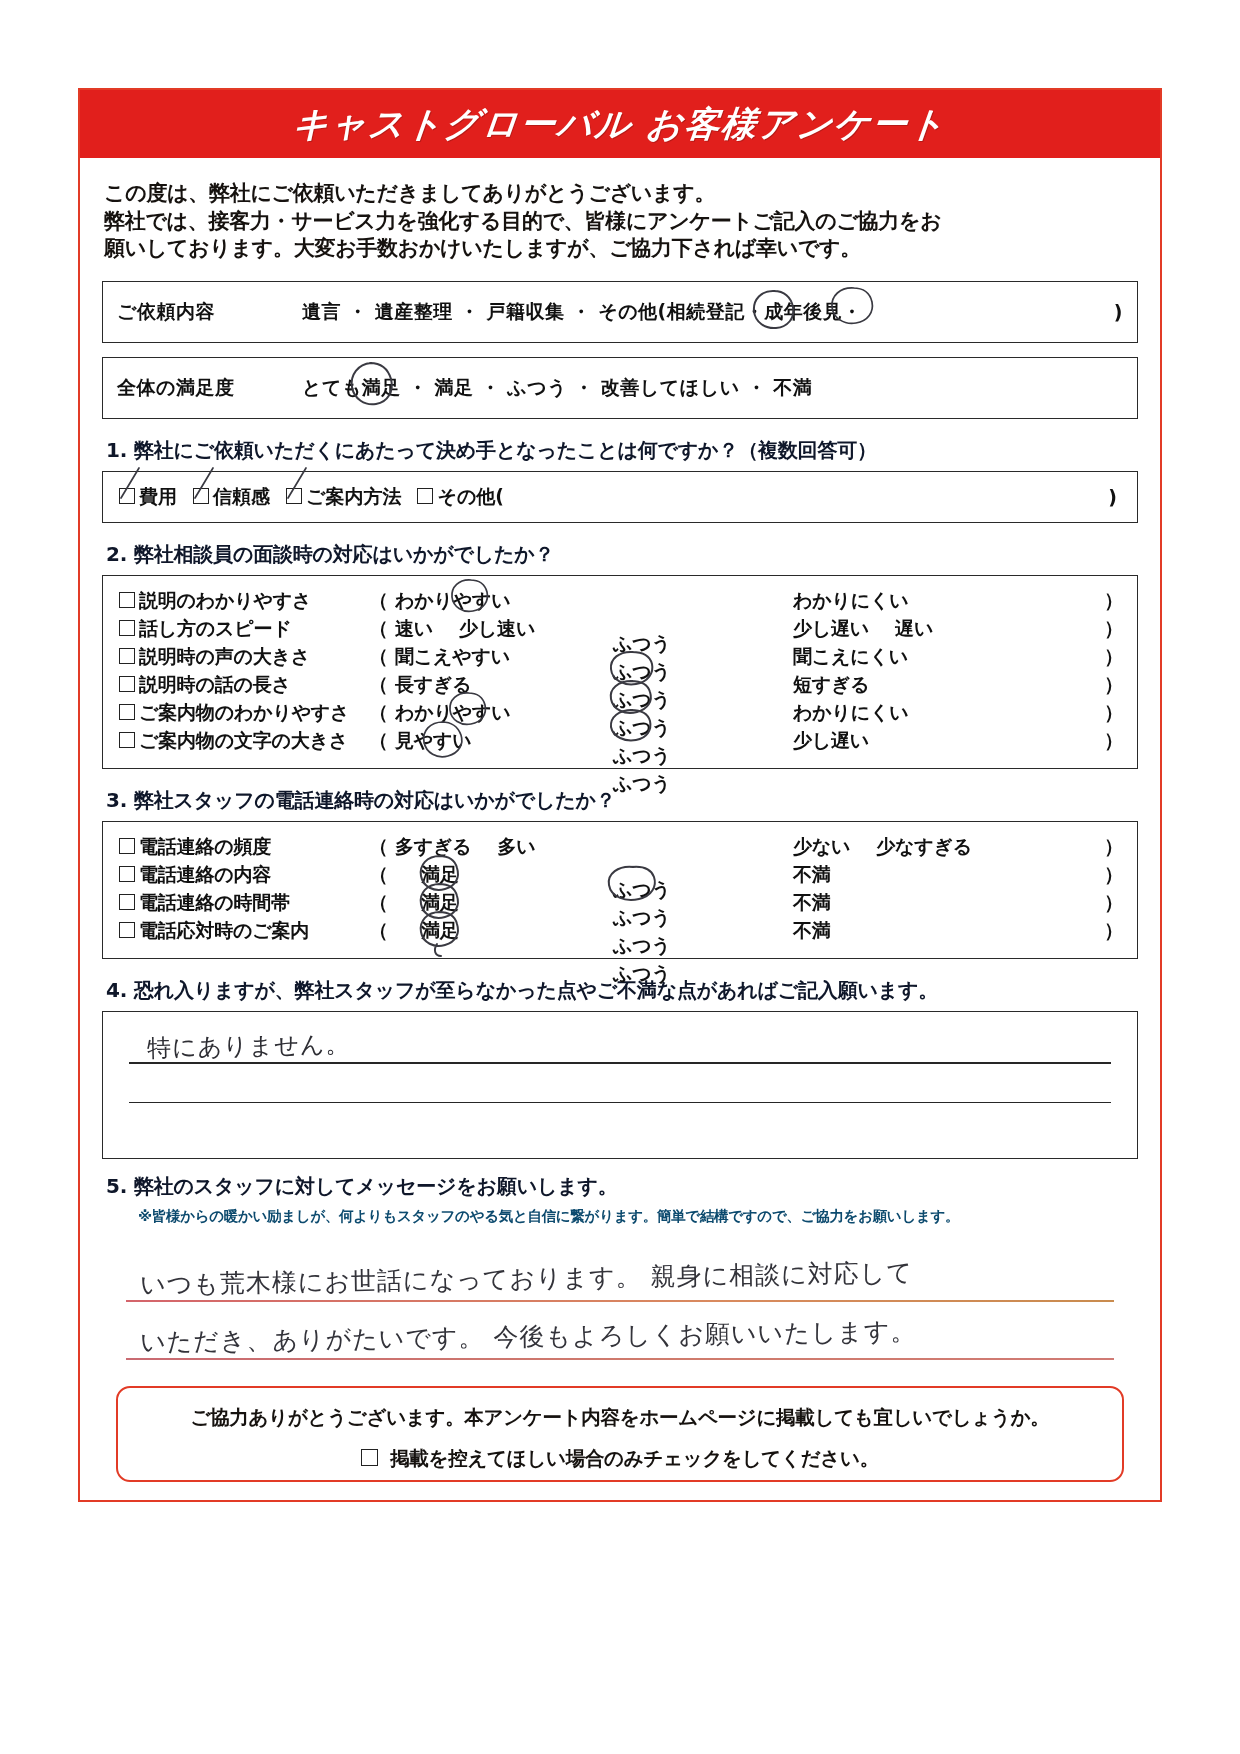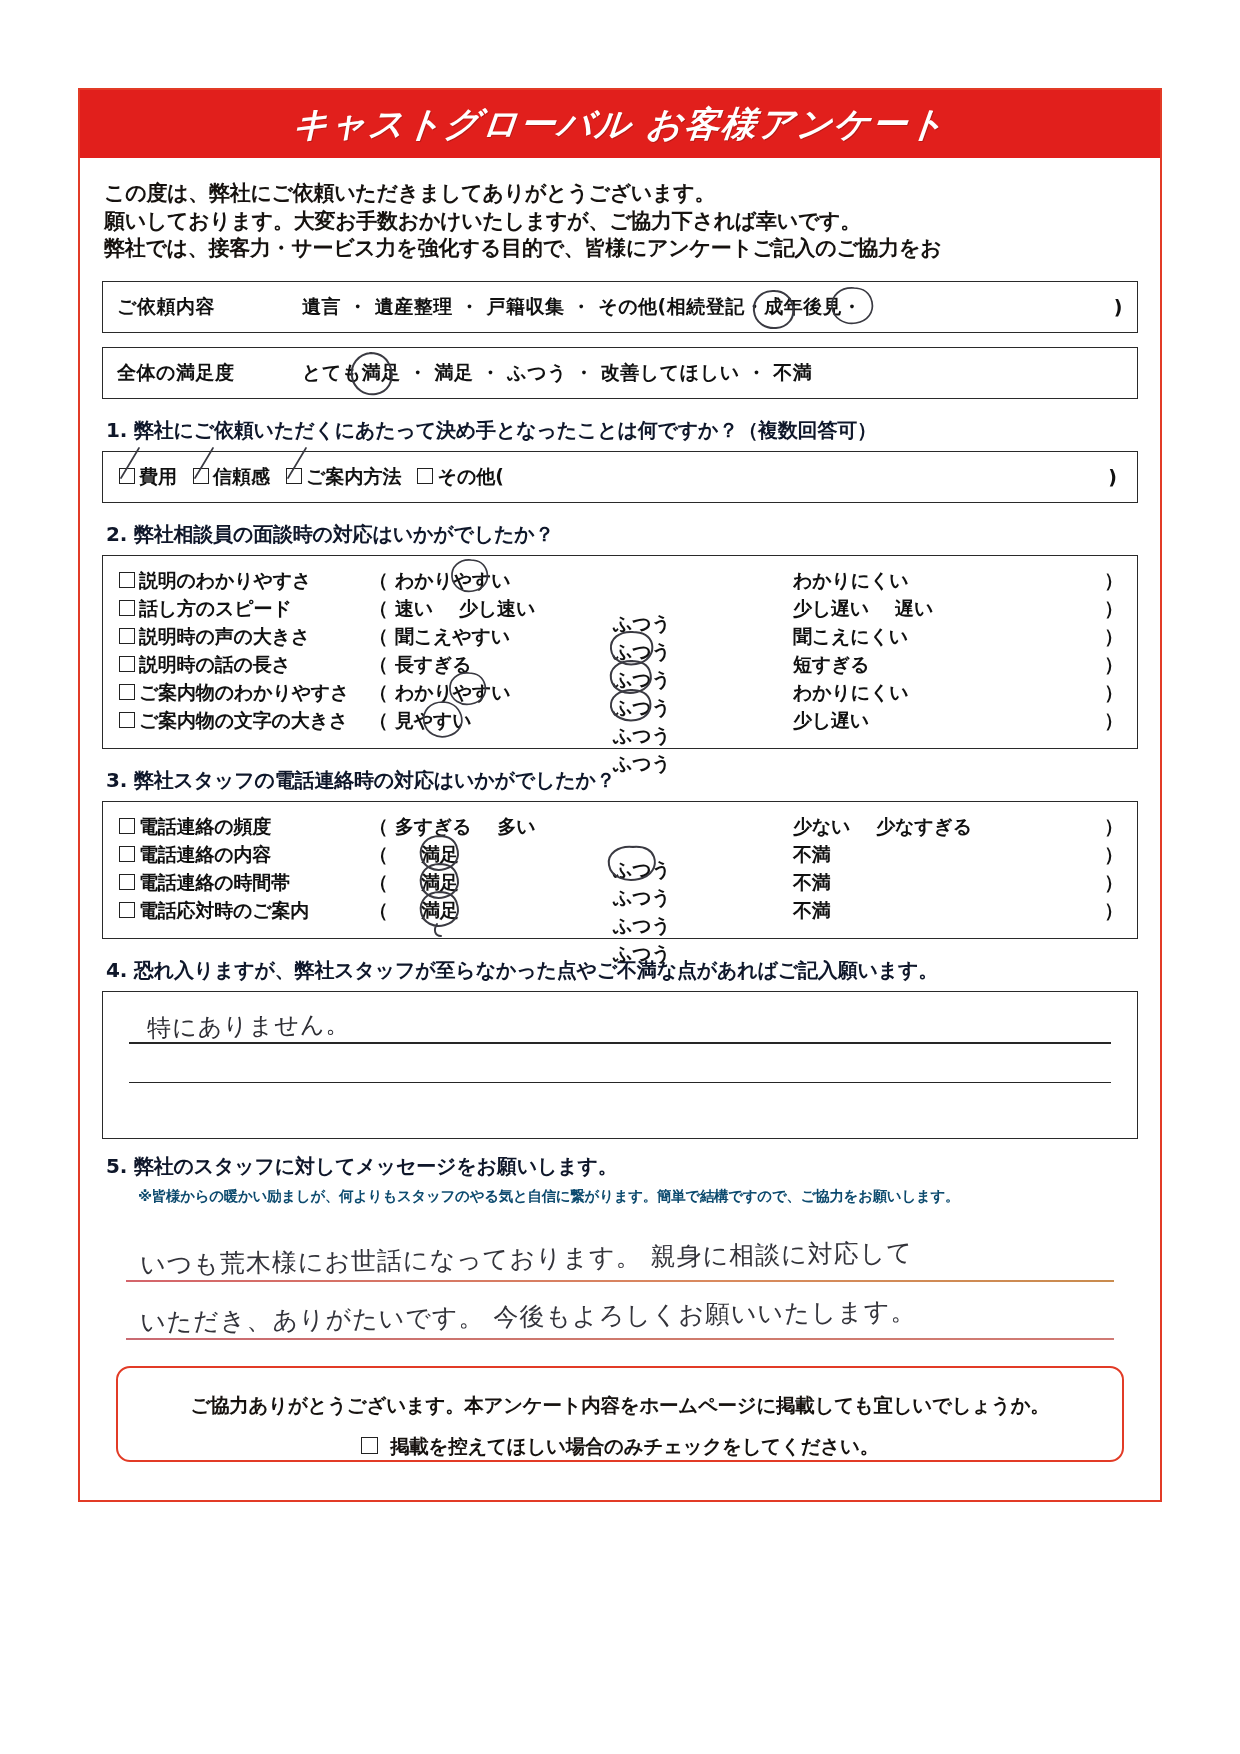--- a/index.html
+++ b/index.html
@@ -74,21 +74,21 @@
 
   
   .box {
     border: 1.5px solid #2a2a2a;
     background: #fff;
     box-sizing: border-box;
     position: relative;
   }
 
   .single-row {
-    height: 52px;
+    height: 62px;
     display: flex;
     align-items: center;
     padding: 0 14px;
     font-size: 19px;
     font-weight: bold;
     letter-spacing: 0.5px;
   }
   .single-row .rowlabel { width: 185px; flex: 0 0 auto; }
   .single-row .opts { flex: 1 1 auto; position: relative; }
 
@@ -200,21 +200,21 @@
   .hand-msg.m1 { top: 22px; transform: rotate(-0.9deg); }
   .hand-msg.m2 { top: 80px; transform: rotate(-0.8deg); }
 
   
   .consent {
     margin: 20px 14px 0 14px;
     border: 2.4px solid #e23b26;
     border-radius: 14px;
     height: 96px;
     box-sizing: border-box;
-    padding-top: 24px;
+    padding-top: 16px;
     text-align: center;
   }
   .consent-l1 {
     font-size: 19.5px;
     font-weight: bold;
     letter-spacing: -0.3px;
     color: #16120f;
   }
   .consent-l2 {
     font-size: 19.5px;
@@ -244,22 +244,22 @@
 <div class="sheet">
 
   <div class="title-banner">
     <div class="title-text">キャストグローバル お客様アンケート</div>
   </div>
 
   <div class="body-area">
 
     <div class="intro">
       <div>この度は、弊社にご依頼いただきましてありがとうございます。</div>
+      <div>弊社では、接客力・サービス力を強化する目的で、皆様にアンケートご記入のご協力をお</div>
       <div>願いしております。大変お手数おかけいたしますが、ご協力下されば幸いです。</div>
-      <div>弊社では、接客力・サービス力を強化する目的で、皆様にアンケートご記入のご協力をお</div>
     </div>
 
     <div class="spacer-18"></div>
 
     <div class="box single-row">
       <span class="rowlabel">ご依頼内容</span>
       <span class="opts">遺言 ・ 遺産整理 ・ 戸籍収集 ・ その他(相続登記・成年後見・</span>
       <span>)</span>
 
       <span class="mark" style="left:642px; top:4px;">

